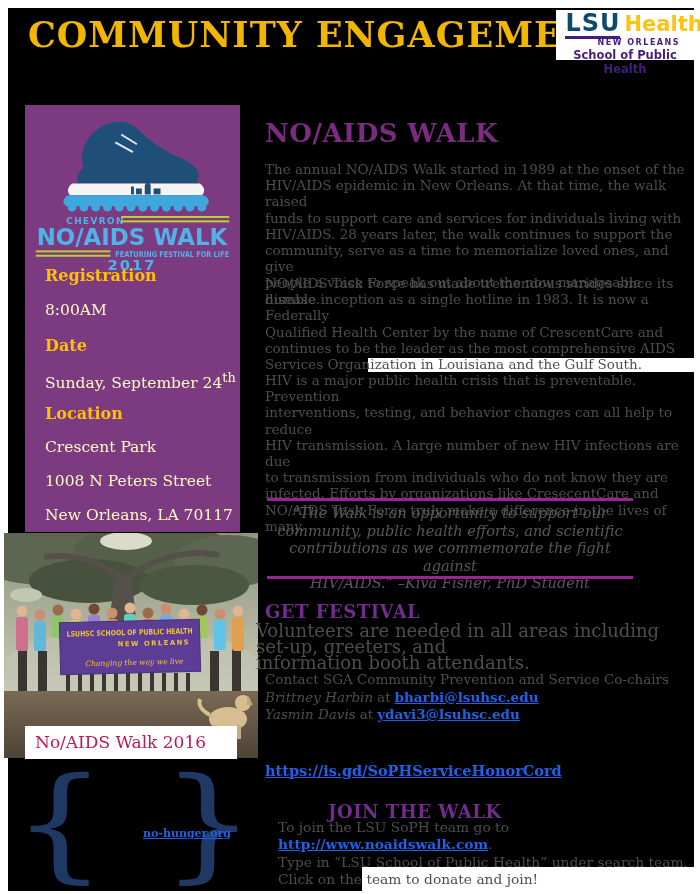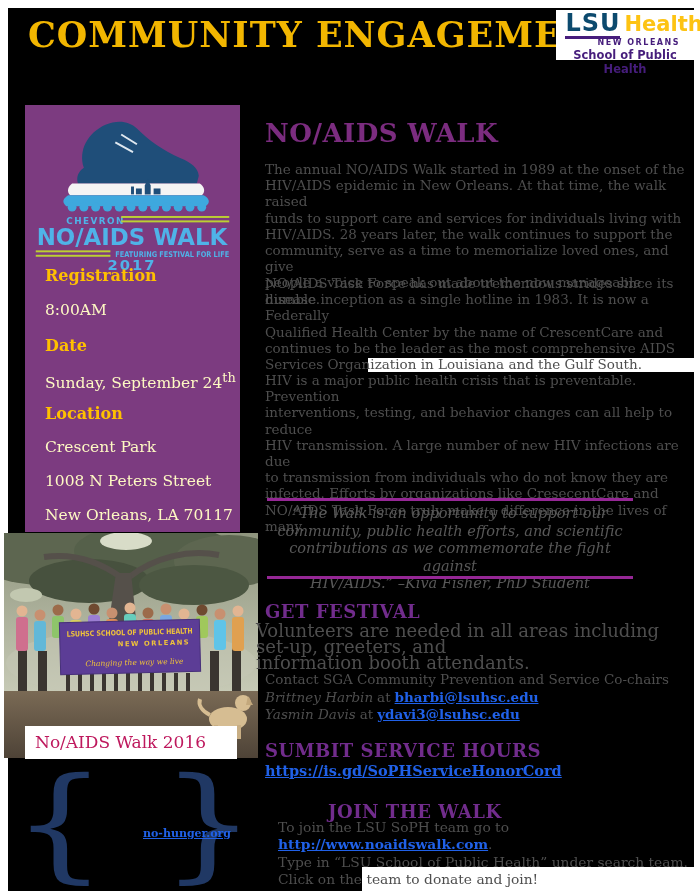--- a/index.html
+++ b/index.html
@@ -273,21 +273,20 @@
 information booth attendants.</div>
   <div class="abs contact-intro">Contact SGA Community Prevention and Service Co-chairs</div>
 
   <div class="abs contact-line c1">
     <span class="contact-name">Brittney Harbin</span><span class="word-at">at</span><a>bharbi@lsuhsc.edu</a>
   </div>
   <div class="abs contact-line c2">
     <span class="contact-name">Yasmin Davis</span><span class="word-at">at</span><a>ydavi3@lsuhsc.edu</a>
   </div>
 
-  <div class="abs sec-h sh-h">SUMBIT SERVICE HOURS</div>
   <a class="abs sh-link">https://is.gd/SoPHServiceHonorCord</a>
 
   <div class="abs sec-h jw-h">JOIN THE WALK</div>
   <div class="abs jw-body">
     <div><span>To join the LSU SoPH team go to </span><a>http://www.noaidswalk.com</a><span>.</span></div>
     <div>Type in “LSU School of Public Health” under search team.</div>
     <div>Click on the team to donate and join!</div>
   </div>
 
 </div>

